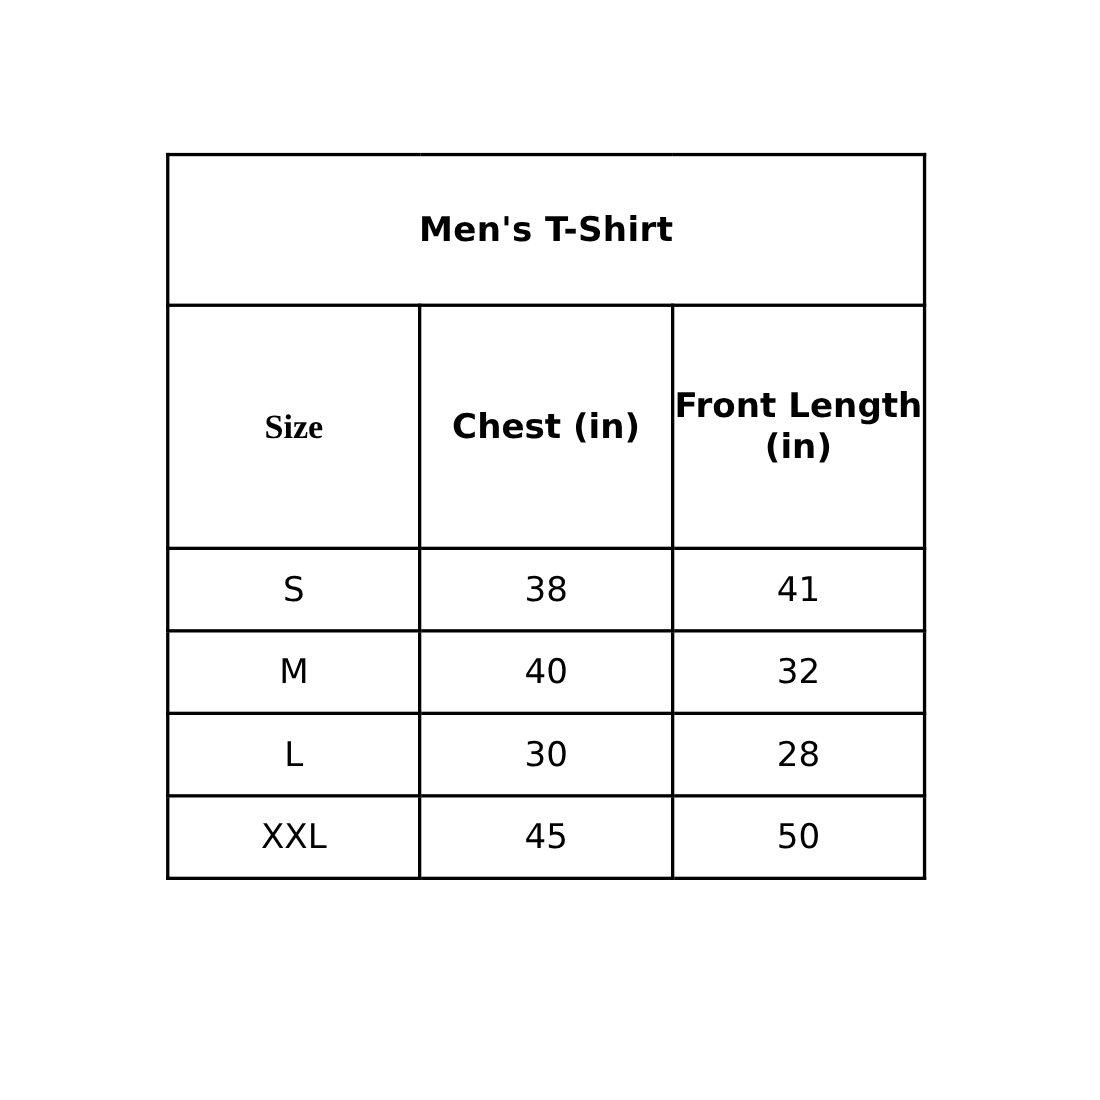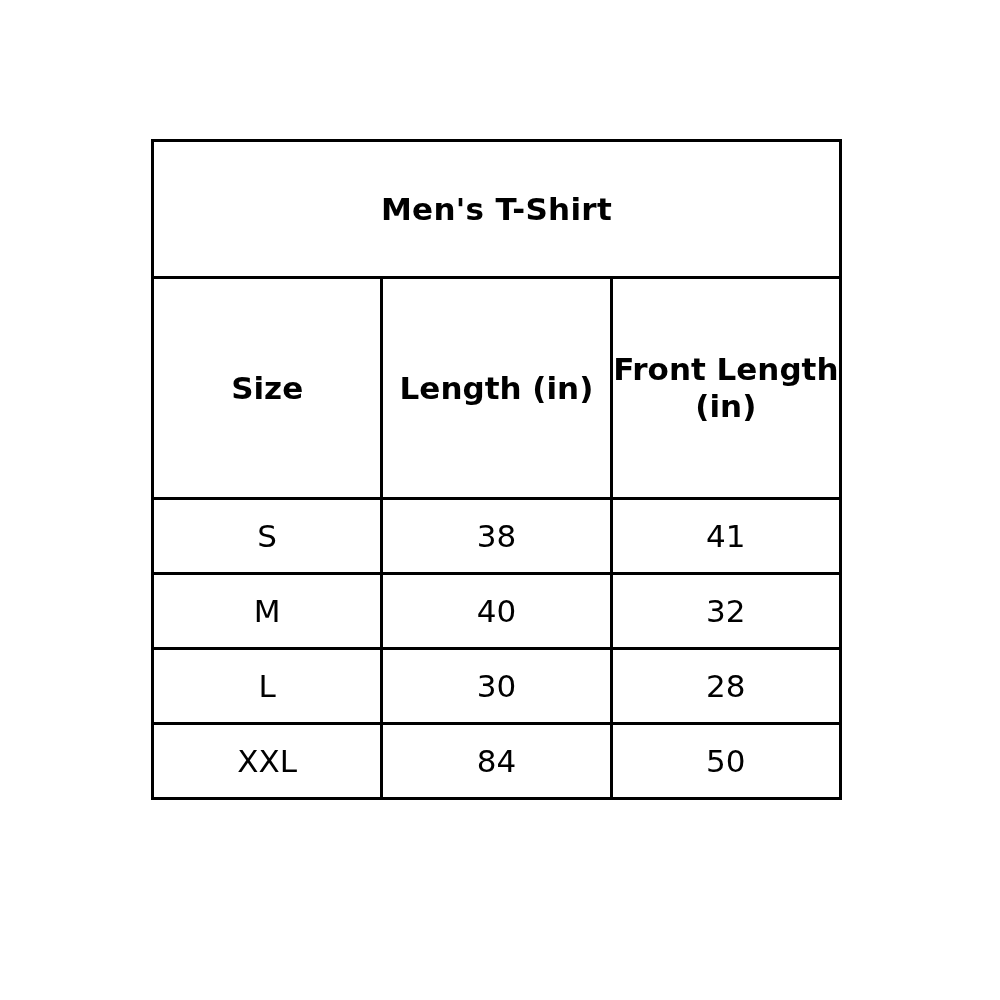--- a/index.html
+++ b/index.html
@@ -33,21 +33,21 @@
   }
   .size-table td {
     border: 3px solid #000000;
     text-align: center;
     vertical-align: middle;
     padding: 0;
     font-size: 31px;
     line-height: 1.18;
     color: #000000;
   }
-  .col-size { width: 231px; }
+  .col-size { width: 231px; font-family: Liberation Serif, serif; }
   .col-chest { width: 230px; }
   .col-front { width: 230px; }
 
   .title-cell {
     height: 134px;
     font-size: 34px;
     font-weight: bold;
     letter-spacing: 0.3px;
   }
   .header-cell {
@@ -66,38 +66,38 @@
 <body>
 
 <div class="page">
   <table class="size-table">
     <tbody>
       <tr>
         <td class="title-cell" colspan="3">Men's T-Shirt</td>
       </tr>
       <tr>
         <td class="header-cell col-size">Size</td>
-        <td class="header-cell col-chest">Length (in)</td>
+        <td class="header-cell col-chest">Chest (in)</td>
         <td class="header-cell col-front">Front Length (in)</td>
       </tr>
       <tr>
         <td class="data-cell">S</td>
         <td class="data-cell">38</td>
         <td class="data-cell">41</td>
       </tr>
       <tr>
         <td class="data-cell">M</td>
         <td class="data-cell">40</td>
         <td class="data-cell">32</td>
       </tr>
       <tr>
         <td class="data-cell">L</td>
         <td class="data-cell">30</td>
         <td class="data-cell">28</td>
       </tr>
       <tr>
         <td class="data-cell">XXL</td>
-        <td class="data-cell">84</td>
+        <td class="data-cell">45</td>
         <td class="data-cell">50</td>
       </tr>
     </tbody>
   </table>
 </div>
 
 </body></html>

